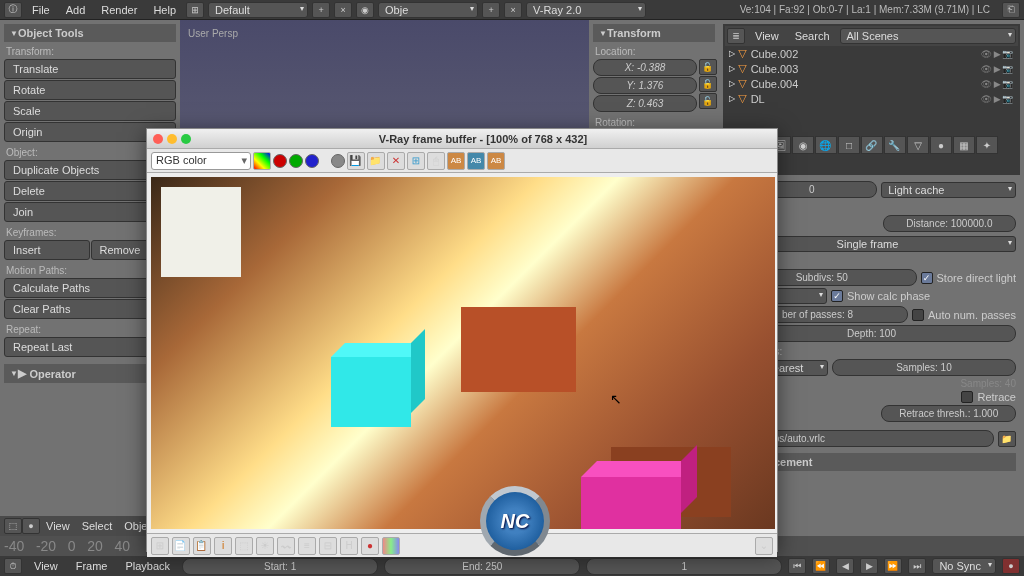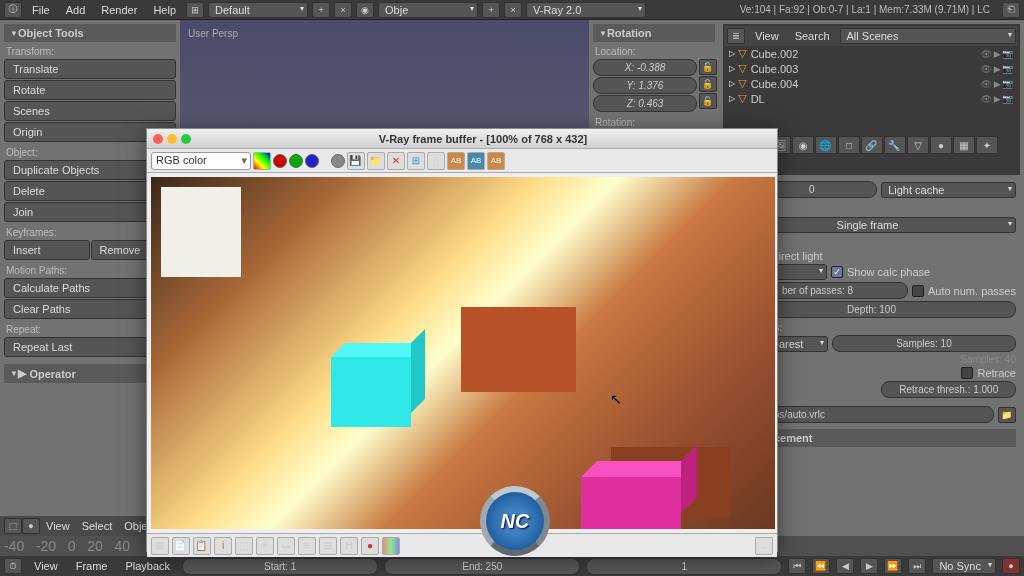--- a/index.html
+++ b/index.html
@@ -91,21 +91,21 @@
   <span class="icon-btn" style="margin-left:8px">⎗</span>
 </div>
 
 <div class="main">
 
   <div class="left-panel">
     <div class="panel-header">Object Tools</div>
     <div class="sub-label">Transform:</div>
     <button class="btn">Translate</button>
     <button class="btn">Rotate</button>
-    <button class="btn">Scenes</button>
+    <button class="btn">Scale</button>
     <button class="btn">Origin</button>
     <div class="sub-label">Object:</div>
     <button class="btn">Duplicate Objects</button>
     <button class="btn">Delete</button>
     <button class="btn">Join</button>
     <div class="sub-label">Keyframes:</div>
     <div class="btn-row">
       <button class="btn">Insert</button>
       <button class="btn">Remove</button>
     </div>
@@ -118,21 +118,21 @@
       <span style="margin-right:3px">▶</span>
         <span>Operator</span>
     </div>
   </div>
 
   <div class="viewport">
     <span class="persp-label">User Persp</span>
   </div>
 
   <div class="right-mid">
-    <div class="panel-header">Rotation</div>
+    <div class="panel-header">Transform</div>
     <div class="sub-label">Location:</div>
     <div style="display:flex;gap:2px">
       <div style="flex:1">
         <div class="num-field">X: -0.388</div>
         <div class="num-field">Y: 1.376</div>
         <div class="num-field">Z: 0.463</div>
       </div>
       <div style="width:16px;display:flex;flex-direction:column;gap:1px">
         <span class="icon-btn" style="height:16px">🔓</span>
         <span class="icon-btn" style="height:16px">🔓</span>
@@ -208,23 +208,29 @@
       <span class="prop-tab">⚛</span>
     </div>
 
     <div style="padding:4px">
       <div class="prop-row">
           <span>ne:</span>
           <span class="num-input" style="width:30px">0</span>
           <span class="dd" style="flex:1">Light cache</span>
         </div>
       <div class="sub-label">clusion</div>
+      <div class="prop-row">
+          <span>stance</span>
+          <span class="spacer"></span>
+          <span class="num-input" style="width:130px">Distance: 100000.0</span>
+        </div>
       <div class="dd" style="width:100%;margin:4px 0;text-align:center">Single frame</div>
       <div class="sub-label">ameters:</div>
       <div class="prop-row">
+          <span class="num-input" style="width:100px">Subdivs: 50</span>
           <span class="check on"></span>
           <span>Store direct light</span>
         </div>
       <div class="prop-row">
           <span class="dd" style="width:100px">Screen</span>
           <span class="check on"></span>
           <span>Show calc phase</span>
         </div>
       <div class="prop-row">
           <span class="num-input" style="width:100px">ber of passes: 8</span>

